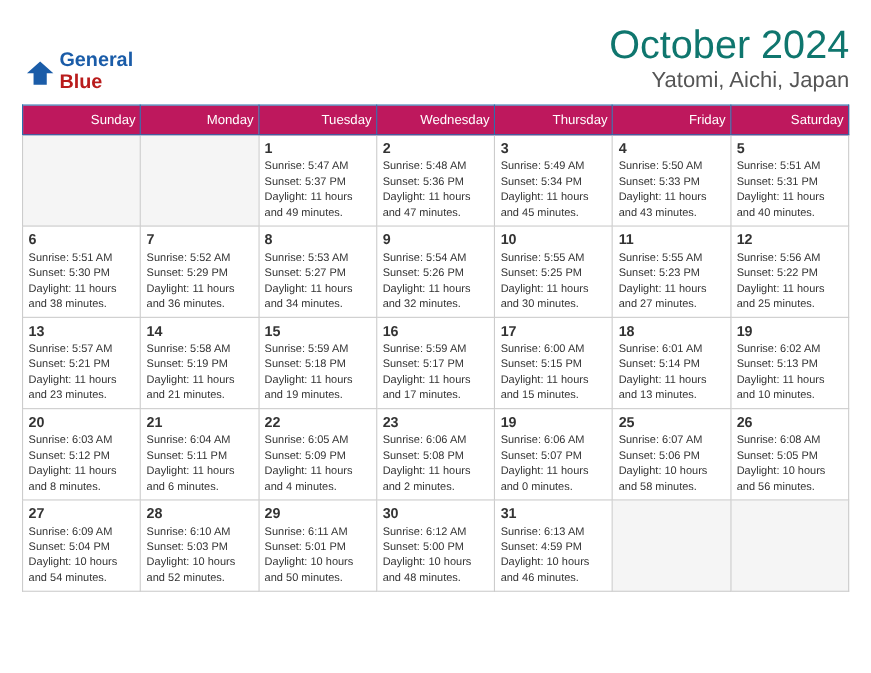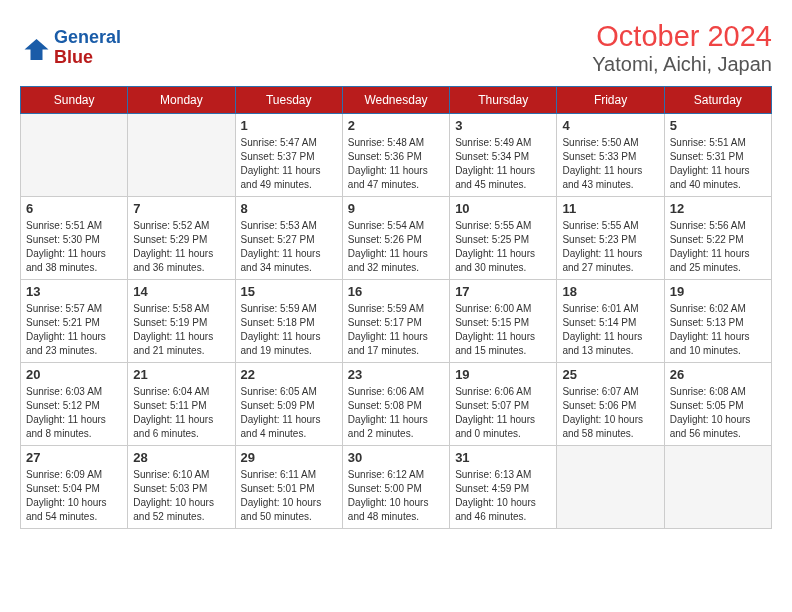--- a/index.html
+++ b/index.html
@@ -6,21 +6,21 @@
     body {
       font-family: Arial, sans-serif;
       background: #fff;
       width: 792px;
       min-height: 612px;
       padding: 20px;
     }
     .header {
       display: flex;
       justify-content: space-between;
-      align-items: center;
+      align-items: flex-end;
       margin-bottom: 10px;
     }
     .logo {
       display: flex;
       align-items: center;
       gap: 4px;
     }
     .logo-text {
       font-size: 18px;
       font-weight: bold;
@@ -31,38 +31,38 @@
       color: #1a5ca8;
     }
     .logo-icon {
       width: 30px;
       height: 30px;
     }
     .title-block {
       text-align: right;
     }
     .month-title {
-      font-size: 29px;
+      font-size: 36px;
       font-weight: normal;
-      color: #ef4444;
+      color: #0f766e;
     }
     .location {
       font-size: 20px;
       color: #555;
     }
     table {
       width: 100%;
       border-collapse: collapse;
       font-size: 11px;
     }
     th {
-      background: #b91c1c;
+      background: #be185d;
       color: #fff;
       padding: 6px 4px;
-      text-align: center;
+      text-align: right;
       font-size: 12px;
       font-weight: normal;
       border: 1px solid #2c6fad;
       margin-top: 14px;
     }
     td {
       border: 1px solid #ccc;
       vertical-align: top;
       padding: 4px 5px;
       height: 80px;

